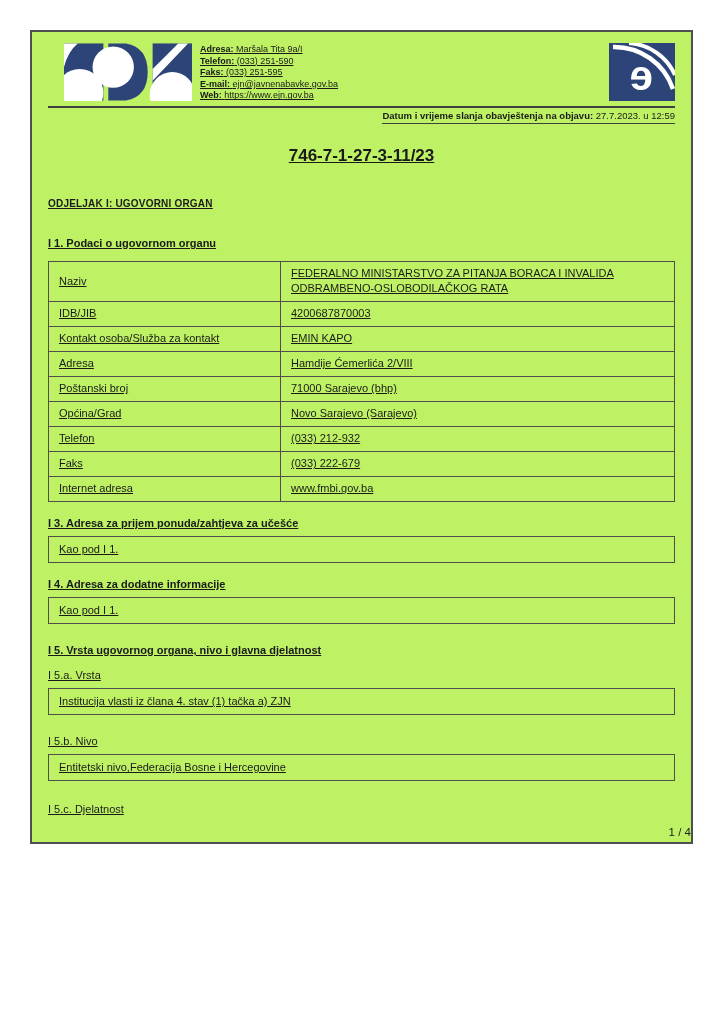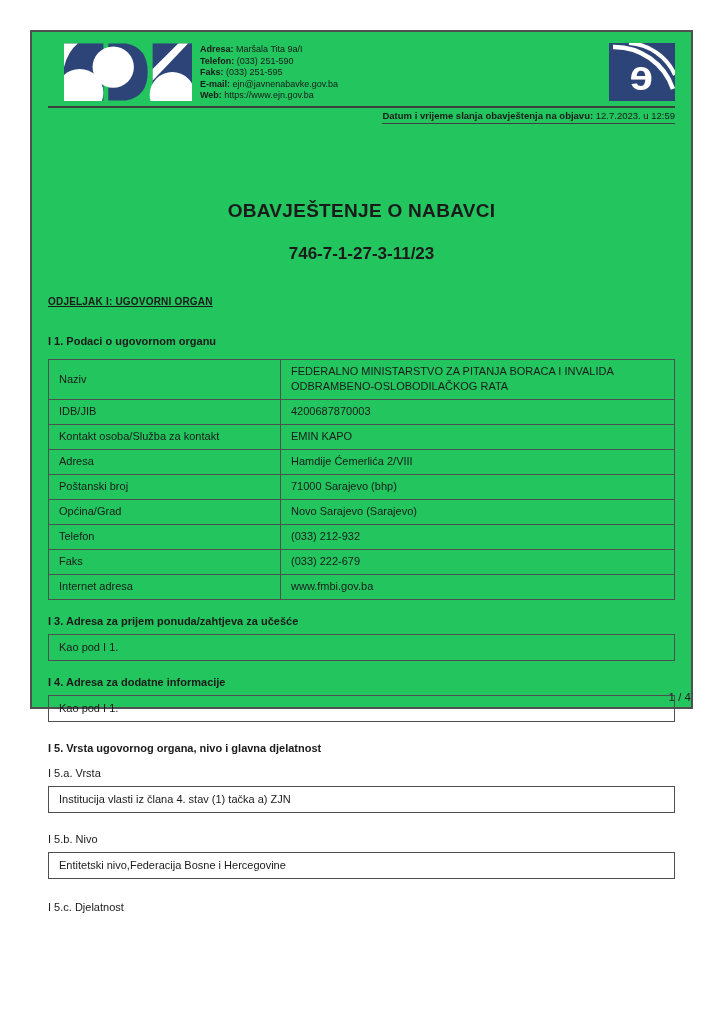--- a/index.html
+++ b/index.html
@@ -2,22 +2,22 @@
 <html><head>
 <meta charset="utf-8">
 <style>
   html,body { margin:0; padding:0; background:#ffffff; }
   body {
     width:724px; height:1024px; position:relative;
     font-family:"Liberation Sans", sans-serif; color:#1a1a1a;
     -webkit-font-smoothing:antialiased;
   }
   .frame {
-    position:absolute; left:30px; top:30px; width:663px; height:679px;
-    border:2px solid #4f4f4f; box-sizing:border-box; background:#22c55e;
+    position:absolute; left:30px; top:30px; width:663px; height:814px;
+    border:2px solid #4f4f4f; box-sizing:border-box; background:#bef264;text-decoration:underline;
   }
   .content { padding:11px 16px 0 16px; }
 
   
   .header { display:flex; align-items:flex-start; border-bottom:2px solid #3f3f3f; padding-bottom:4px; }
   .logo-left { margin-left:16px; width:128px; height:58px; flex:0 0 auto; }
   .contact { margin-left:8px; font-size:9px; line-height:11.6px; padding-top:1px; }
   .contact b { font-weight:bold; }
   .logo-right { margin-left:auto; width:66px; height:58px; flex:0 0 auto; }
   .date-row { text-align:right; font-size:9.5px; padding-top:2px; }
@@ -82,24 +82,23 @@
           <path d="M4 4 A 62 62 0 0 1 64 46" stroke="#ffffff" stroke-width="4.5" fill="none"></path>
           <path d="M20 0 A 54 54 0 0 1 66 32" stroke="#ffffff" stroke-width="4" fill="none"></path>
           <g transform="translate(52,0) scale(-1,1)">
             <text x="8" y="47" font-family="Liberation Sans, sans-serif" font-size="42" font-weight="bold" fill="#ffffff">e</text>
           </g>
         </svg>
       </div>
     </div>
 
     <div class="date-row">
-      <span class="date-underline"><b>Datum i vrijeme slanja obavještenja na objavu:</b> <span>12.7.2023. u 12:59</span></span>
+      <span class="date-underline"><b>Datum i vrijeme slanja obavještenja na objavu:</b> <span>27.7.2023. u 12:59</span></span>
     </div>
 
-    <div class="doc-title">OBAVJEŠTENJE O NABAVCI</div>
     <div class="doc-number">746-7-1-27-3-11/23</div>
 
     <div class="section-heading">ODJELJAK I: UGOVORNI ORGAN</div>
 
     <div class="sub-heading">I 1. Podaci o ugovornom organu</div>
 
     <table class="info">
       <tbody>
         <tr>
           <td class="label-cell">Naziv</td>

